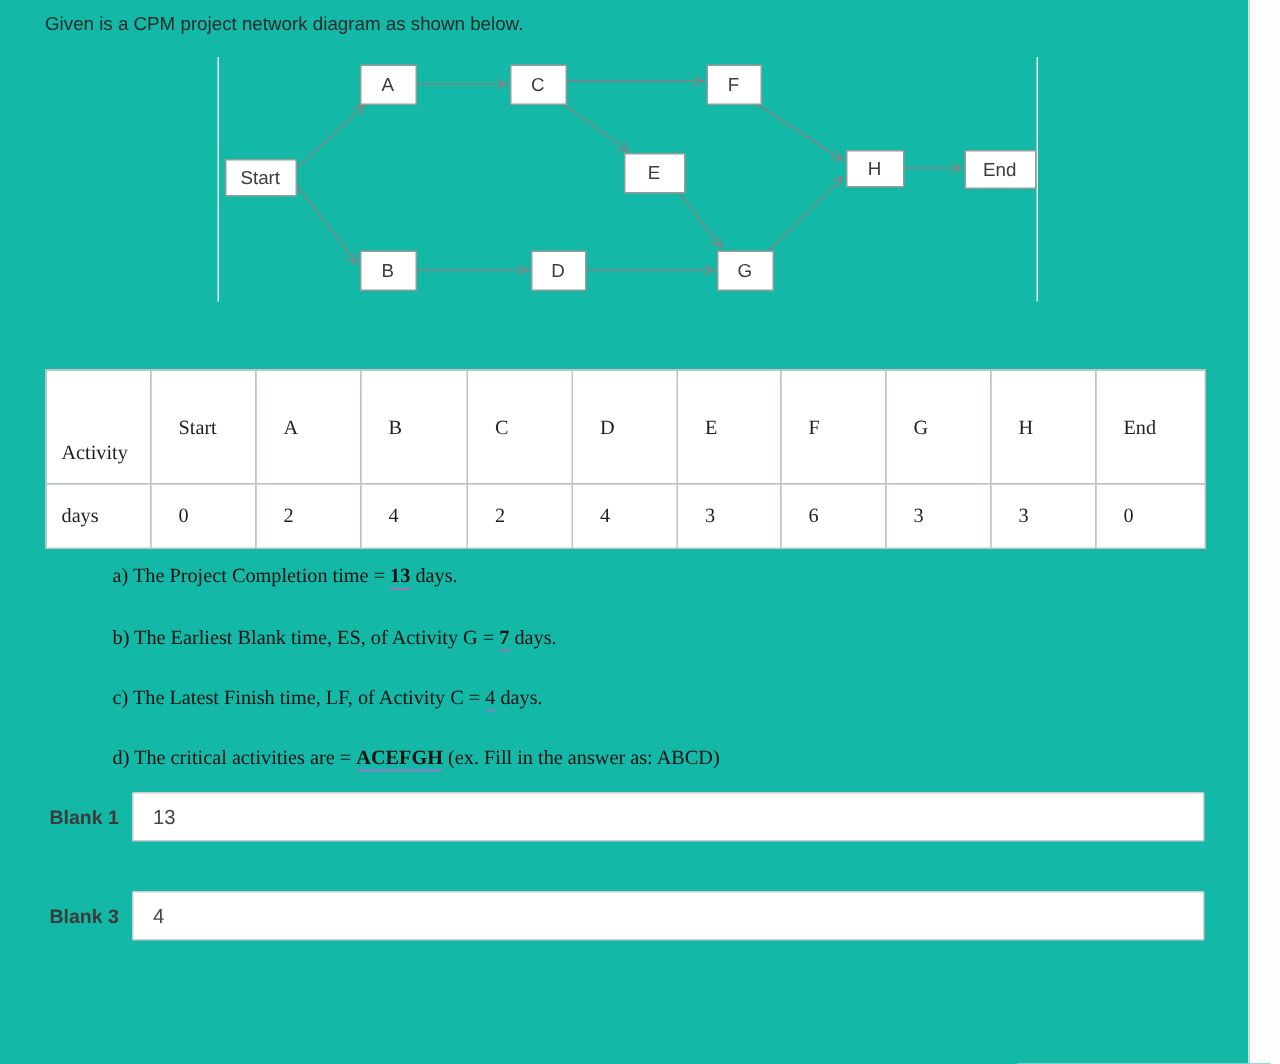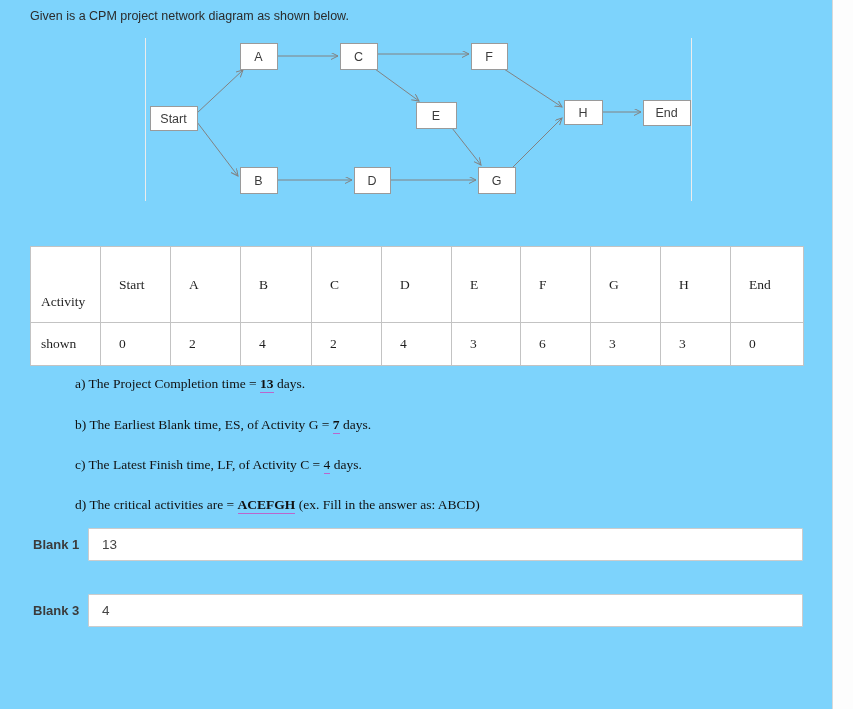--- a/index.html
+++ b/index.html
@@ -1,20 +1,20 @@
 <!DOCTYPE html>
 <html><head>
 <meta charset="utf-8">
 <style>
   html,body{margin:0;padding:0;}
   body{
     width:853px;height:709px;position:relative;background:#ffffff;
     font-family:"Liberation Sans",sans-serif;overflow:hidden;
   }
-  .page{position:absolute;inset:0;background:#7dd3fc;}
+  .page{position:absolute;inset:0;background:#14b8a6;}
   .page-title{
     position:absolute;left:30px;top:9px;font-size:12.5px;color:#2b2b2b;
     font-family:"Liberation Sans",sans-serif;
   }
   .diagram-svg{position:absolute;left:0;top:0;width:853px;height:232px;}
   .img-edge{position:absolute;top:38px;height:163px;width:1px;background:#ececec;}
   .img-edge.left{left:145px;}
   .img-edge.right{left:691px;}
 
   
@@ -149,21 +149,21 @@
       <td>B</td>
       <td>C</td>
       <td>D</td>
       <td>E</td>
       <td>F</td>
       <td>G</td>
       <td>H</td>
       <td>End</td>
     </tr>
     <tr class="val-row">
-      <td class="rowlabel">shown</td>
+      <td class="rowlabel">days</td>
       <td>0</td>
       <td>2</td>
       <td>4</td>
       <td>2</td>
       <td>4</td>
       <td>3</td>
       <td>6</td>
       <td>3</td>
       <td>3</td>
       <td>0</td>

